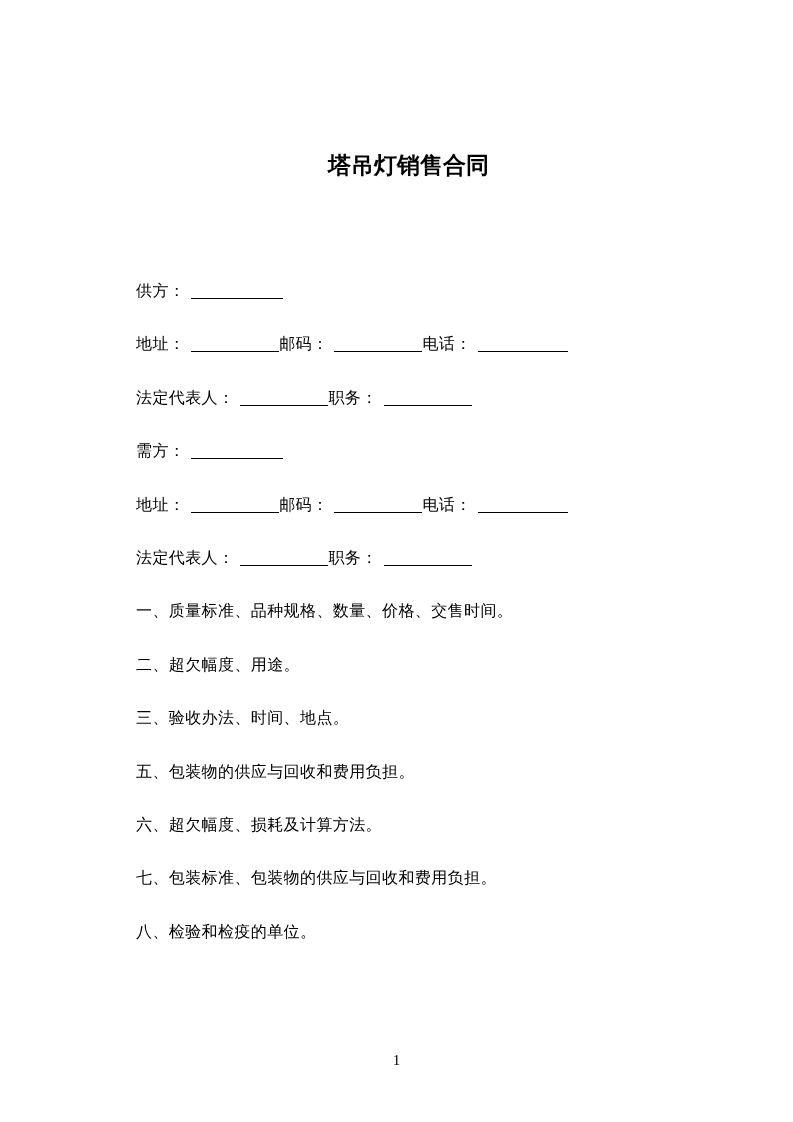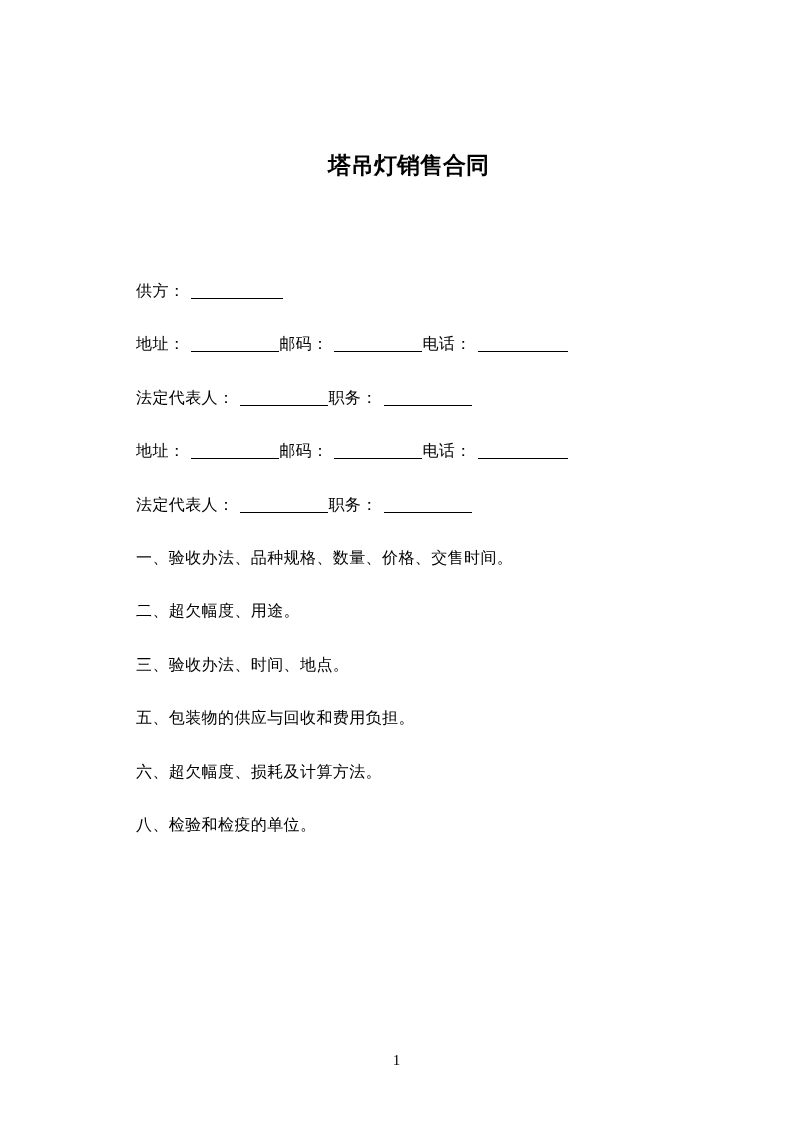--- a/index.html
+++ b/index.html
@@ -69,29 +69,31 @@
   <h1 class="doc-title">塔吊灯销售合同</h1>
 
   <div class="doc-body">
 
     <p class="line"><span>供方：</span><span class="blank w92"></span></p>
 
     <p class="line"><span>地址：</span><span class="blank"></span><span>邮码：</span><span class="blank"></span><span>电话：</span><span class="blank w90"></span></p>
 
     <p class="line"><span>法定代表人：</span><span class="blank"></span><span>职务：</span><span class="blank"></span></p>
 
+    <p class="line"><span>需方：</span><span class="blank w92"></span></p>
 
     <p class="line"><span>地址：</span><span class="blank"></span><span>邮码：</span><span class="blank"></span><span>电话：</span><span class="blank w90"></span></p>
 
     <p class="line"><span>法定代表人：</span><span class="blank"></span><span>职务：</span><span class="blank"></span></p>
 
-    <p class="line">一、验收办法、品种规格、数量、价格、交售时间。</p>
+    <p class="line">一、质量标准、品种规格、数量、价格、交售时间。</p>
     <p class="line">二、超欠幅度、用途。</p>
     <p class="line">三、验收办法、时间、地点。</p>
     <p class="line">五、包装物的供应与回收和费用负担。</p>
     <p class="line">六、超欠幅度、损耗及计算方法。</p>
+    <p class="line">七、包装标准、包装物的供应与回收和费用负担。</p>
     <p class="line">八、检验和检疫的单位。</p>
 
   </div>
 
   <div class="page-number">1</div>
 
 </div>
 
 </body></html>

